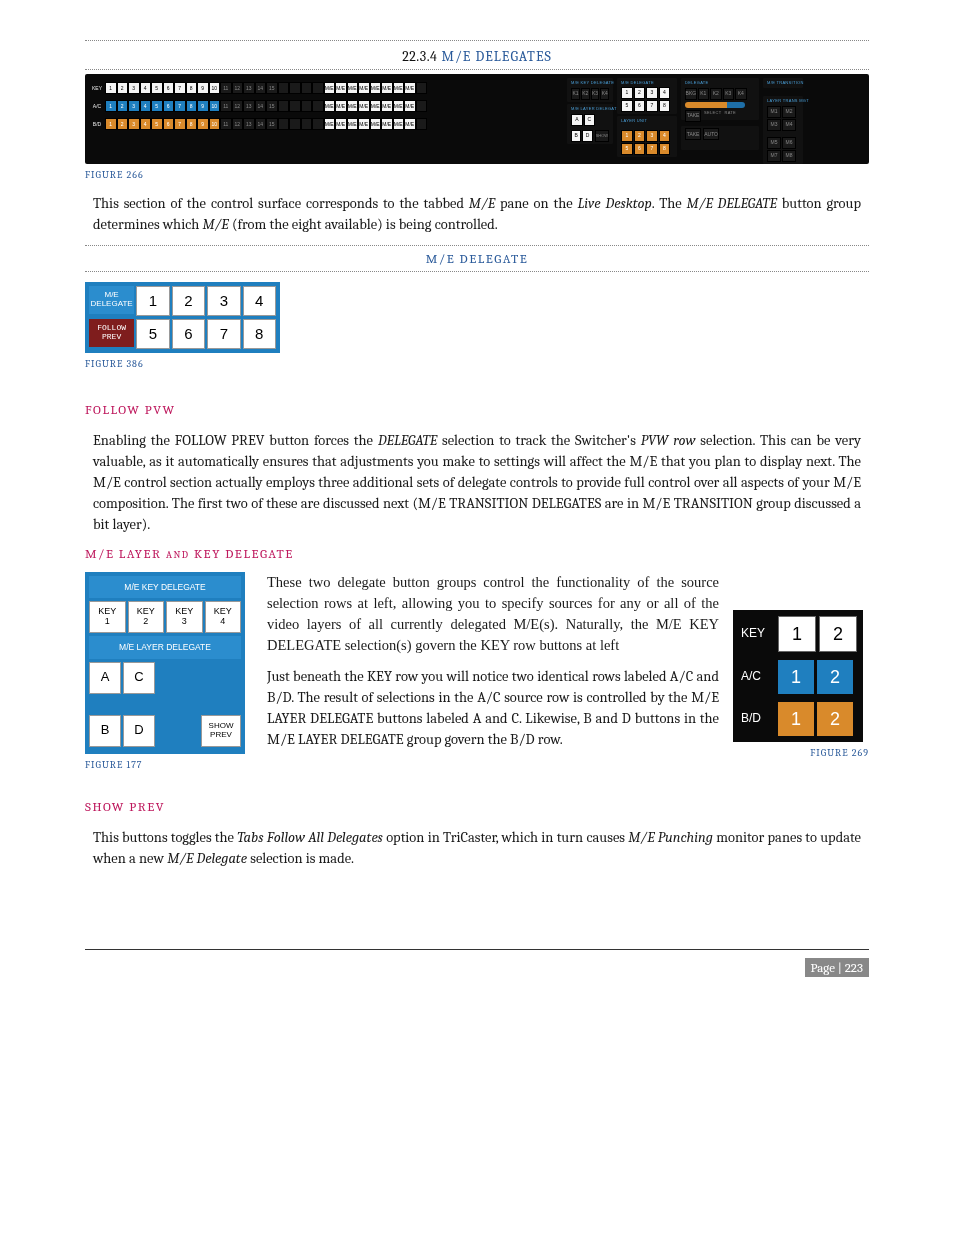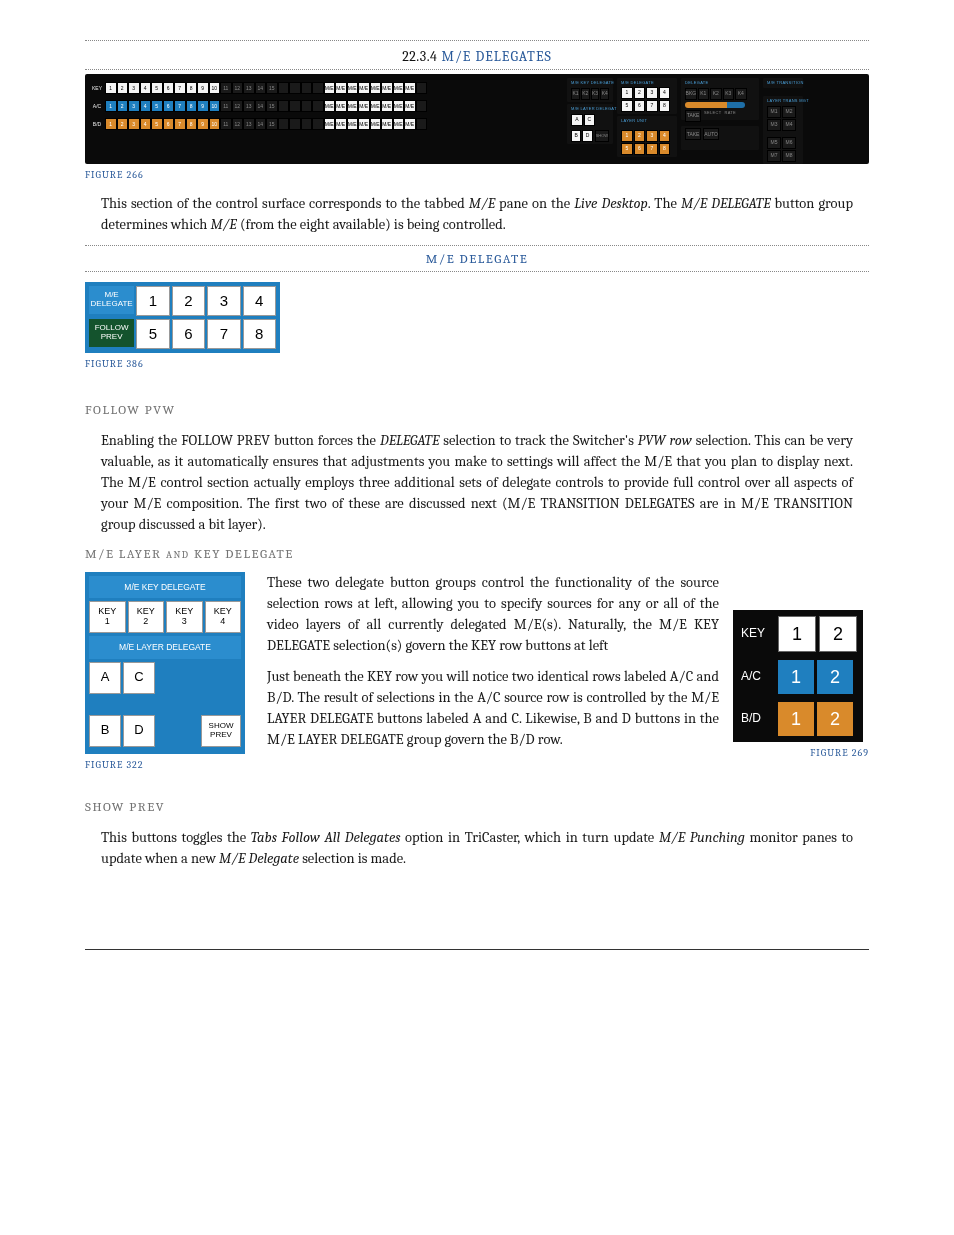--- a/index.html
+++ b/index.html
@@ -23,21 +23,21 @@
     text-align: center;
     margin: 6px 0 2px 0;
   }
   .subheading {
     color: #2a5a9a;
     letter-spacing: 1.5px;
     font-size: 13px;
     margin: 4px 0 2px 0;
   }
   .subheading-left {
-    color: #737373;
+    color: #be185d;
     letter-spacing: 1.5px;
     font-size: 13px;
     margin: 0 0 8px 0;
   }
   .fig-caption {
     color: #2a5a9a;
     font-size: 10px;
     letter-spacing: 1px;
     margin-top: 4px;
   }
@@ -77,21 +77,21 @@
   .delegate-panel {
     background: #1f7fbf;
     width: 195px;
     padding: 4px;
     box-sizing: border-box;
     font-family: Arial, sans-serif;
   }
   .del-row { display:flex; gap:2px; margin-bottom:3px;}
   .del-row:last-child { margin-bottom:0;}
   .del-lbl { background:#2b8dce; color:#fff; font-size:8px; width:46px; height:28px; display:flex; align-items:center; justify-content:center; text-align:center; line-height:1.1; }
-  .del-lbl.grn { background:#14532d; }
+  .del-lbl.grn { background:#7f1d1d;font-family:Liberation Mono, monospace; }
   .del-btn { background:#fff; color:#000; width:32px; height:28px; display:flex; align-items:center; justify-content:center; font-size:15px; border:1px solid #999;}
 
   .flex { display:flex; gap:16px; align-items:flex-start; }
 
   .key-layer-panel {
     background:#1f7fbf;
     width:160px;
     padding:4px;
     font-family: Arial, sans-serif;
     box-sizing:border-box;
@@ -115,21 +115,21 @@
   .krp-btn { width:36px; height:34px; display:flex; align-items:center; justify-content:center; font-size:18px; }
   .krp-white { background:#fff; color:#000; border:1px solid #666;}
   .krp-blue { background:#1f7fbf; color:#fff; }
   .krp-orange { background:#d98a2b; color:#fff; }
 
   .footer { margin-top: 80px; }
   .footer hr { border:none; border-top:1px solid #333; }
   .page-num { text-align:right; margin-top:4px; }
   .page-num span { background:#888; color:#fff; padding:2px 6px; font-size:13px; }
 
-  p { margin: 10px 16px; }
+  p { margin: 10px 8px; }
 </style>
 </head>
 <body>
 
 <div class="dotted-stack">
   <hr class="dotted-sep">
 </div>
 <div class="section-title-main">
   <span class="section-num">22.3.4</span>
   <span>M/E DELEGATES</span>
@@ -422,21 +422,21 @@
       <div class="klp-row">
         <div class="klp-cell sq">B</div>
         <div class="klp-cell sq">D</div>
         <div class="klp-spacer"></div>
         <div class="klp-cell" style="flex:0 0 38px; font-size:8px;">
             <span>SHOW</span>
             <span>PREV</span>
           </div>
       </div>
     </div>
-    <div class="fig-caption">FIGURE 322</div>
+    <div class="fig-caption">FIGURE 177</div>
   </div>
 
   <div style="float:right; width:136px; margin-left:14px; margin-top:38px;">
     <div class="key-rows-panel">
       <div class="krp-row">
         <div class="krp-lbl">KEY</div>
         <div class="krp-btn krp-white">1</div>
         <div class="krp-btn krp-white">2</div>
       </div>
       <div class="krp-row">
@@ -446,26 +446,27 @@
       </div>
       <div class="krp-row">
         <div class="krp-lbl">B/D</div>
         <div class="krp-btn krp-orange">1</div>
         <div class="krp-btn krp-orange">2</div>
       </div>
     </div>
     <div class="fig-caption" style="text-align:right;">FIGURE 269</div>
   </div>
 
-  <p class="justify" style="margin-top:0;">These two delegate button groups control the functionality of the source selection rows at left, allowing you to specify sources for any or all of the video layers of all currently delegated M/E(s). Naturally, the M/E KEY DELEGATE selection(s) govern the KEY row buttons at left</p>
+  <p class="justify" style="margin-top:0;font-family:Liberation Serif, serif;">These two delegate button groups control the functionality of the source selection rows at left, allowing you to specify sources for any or all of the video layers of all currently delegated M/E(s). Naturally, the M/E KEY DELEGATE selection(s) govern the KEY row buttons at left</p>
   <p class="justify">Just beneath the KEY row you will notice two identical rows labeled A/C and B/D. The result of selections in the A/C source row is controlled by the M/E LAYER DELEGATE buttons labeled A and C.  Likewise, B and D buttons in the M/E LAYER DELEGATE group govern the B/D row.</p>
   <div style="clear:both;"></div>
 </div>
 
 <div class="subheading-left" style="margin-top:20px;">SHOW PREV</div>
 
 <p class="justify">
-  <span>This buttons toggles the </span><i>Tabs Follow All Delegates</i><span> option in TriCaster, which in turn update </span><i>M/E Punching</i><span> monitor panes to update when a new </span><i>M/E Delegate</i><span> selection is made.</span>
+  <span>This buttons toggles the </span><i>Tabs Follow All Delegates</i><span> option in TriCaster, which in turn causes </span><i>M/E Punching</i><span> monitor panes to update when a new </span><i>M/E Delegate</i><span> selection is made.</span>
 </p>
 
 <div class="footer">
   <hr>
+  <div class="page-num"><span>Page | 223</span></div>
 </div>
 
 </body></html>

